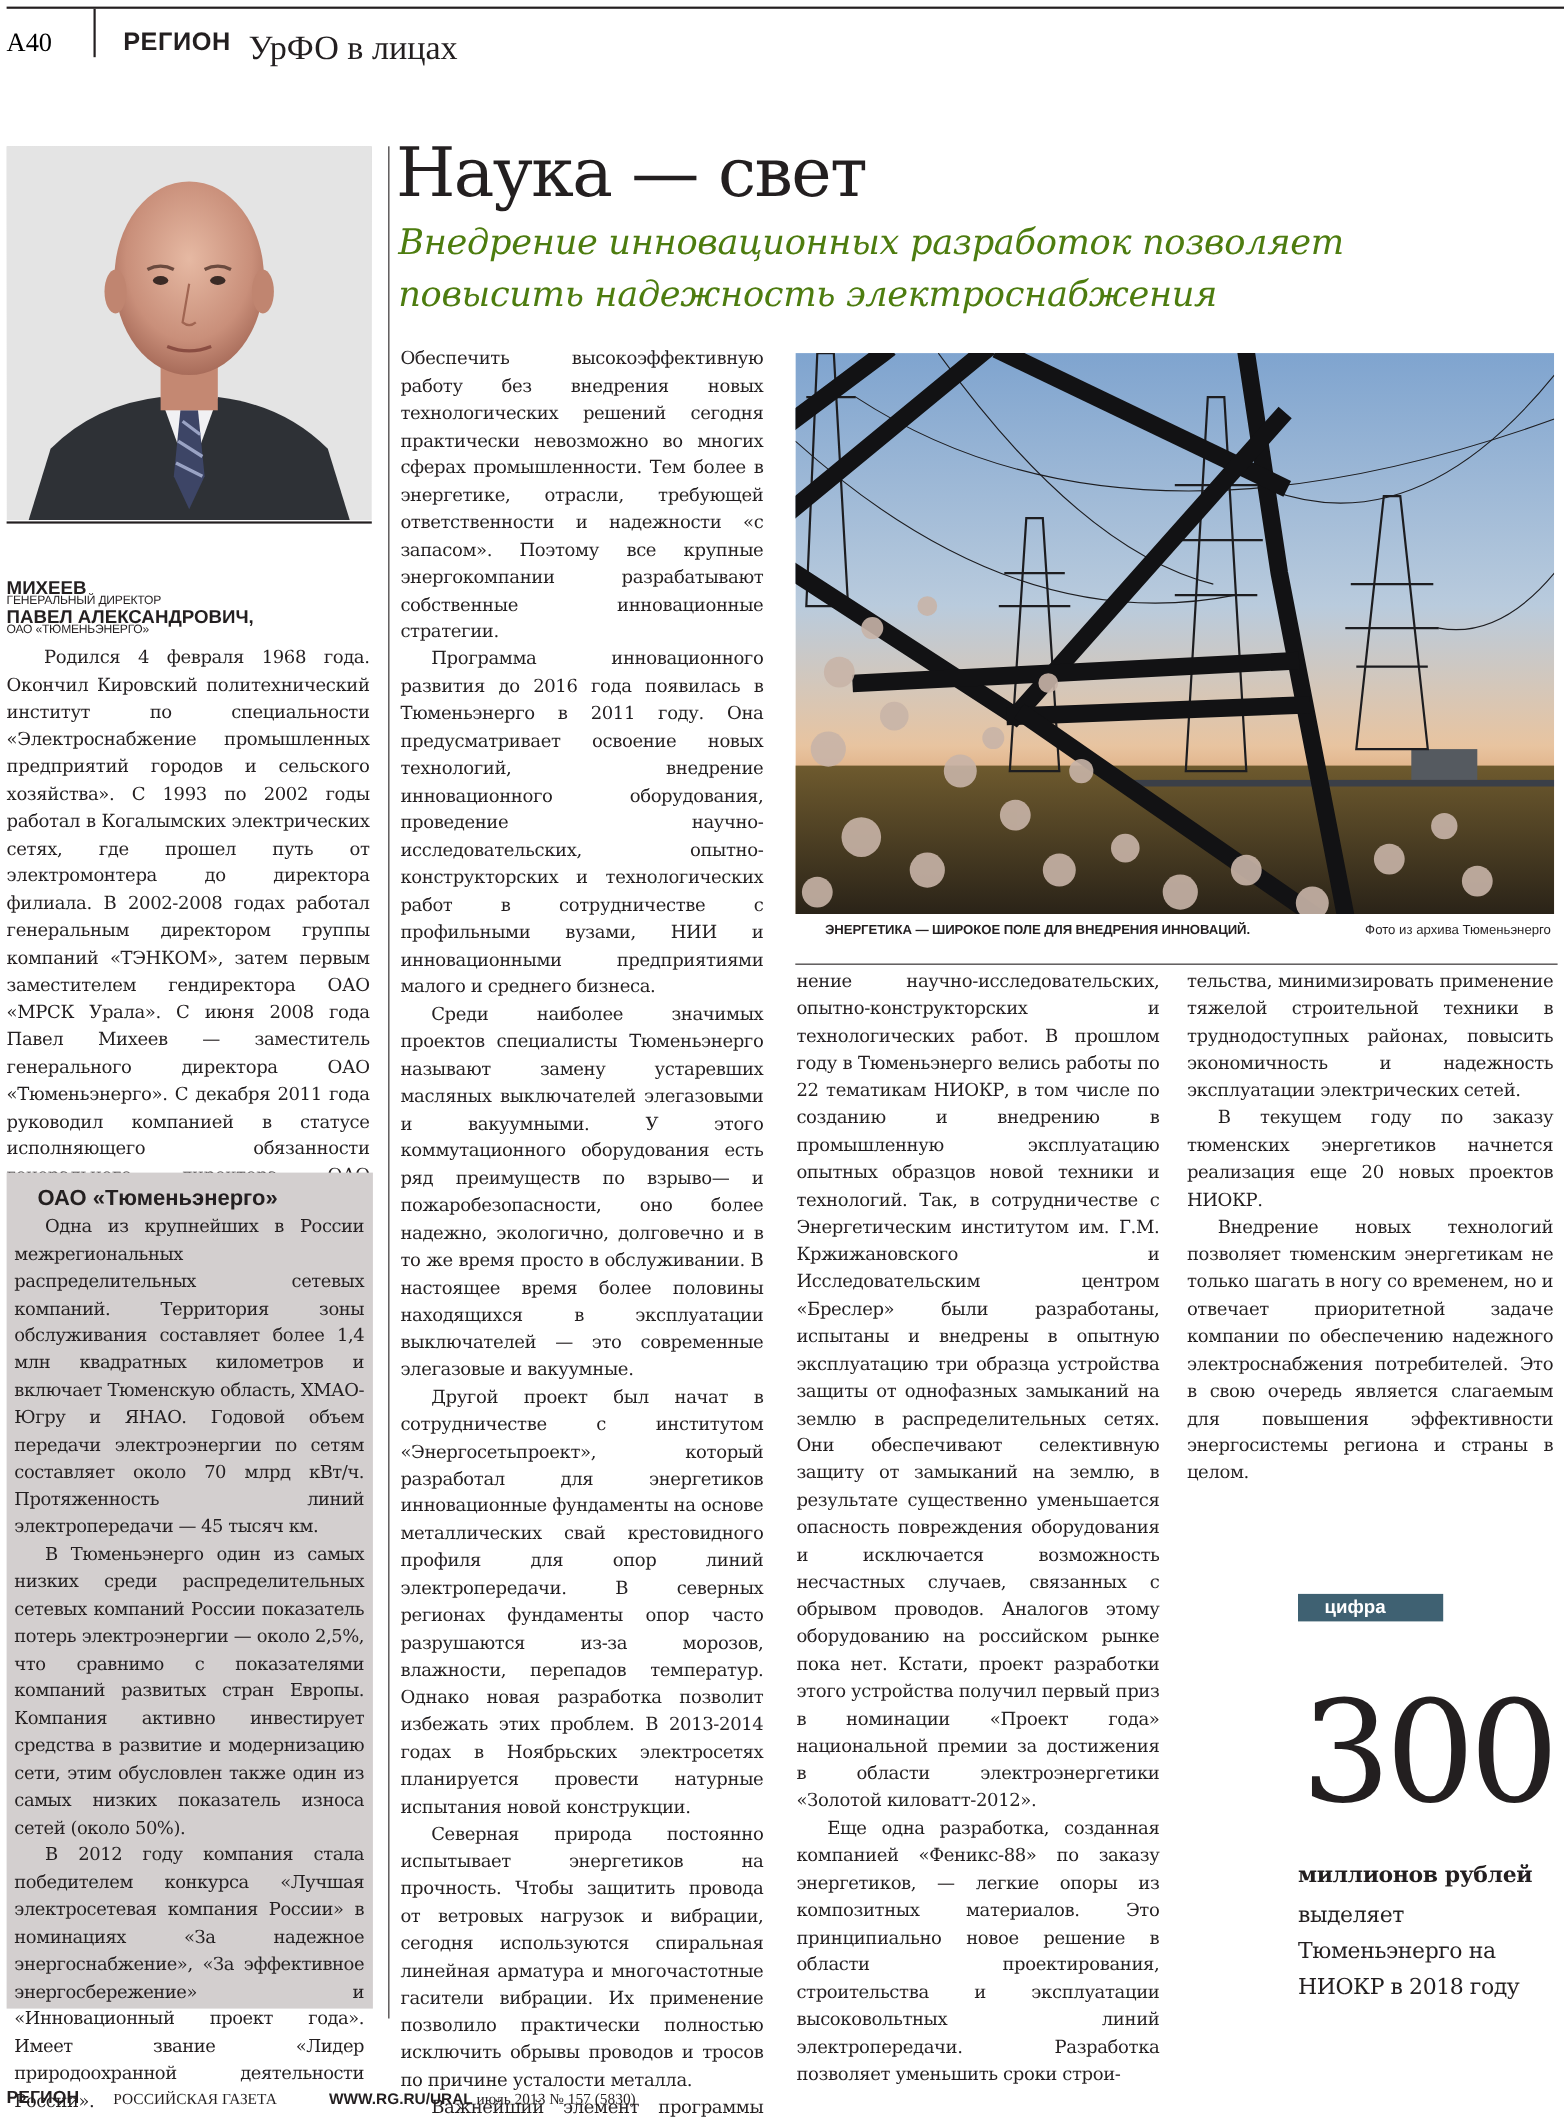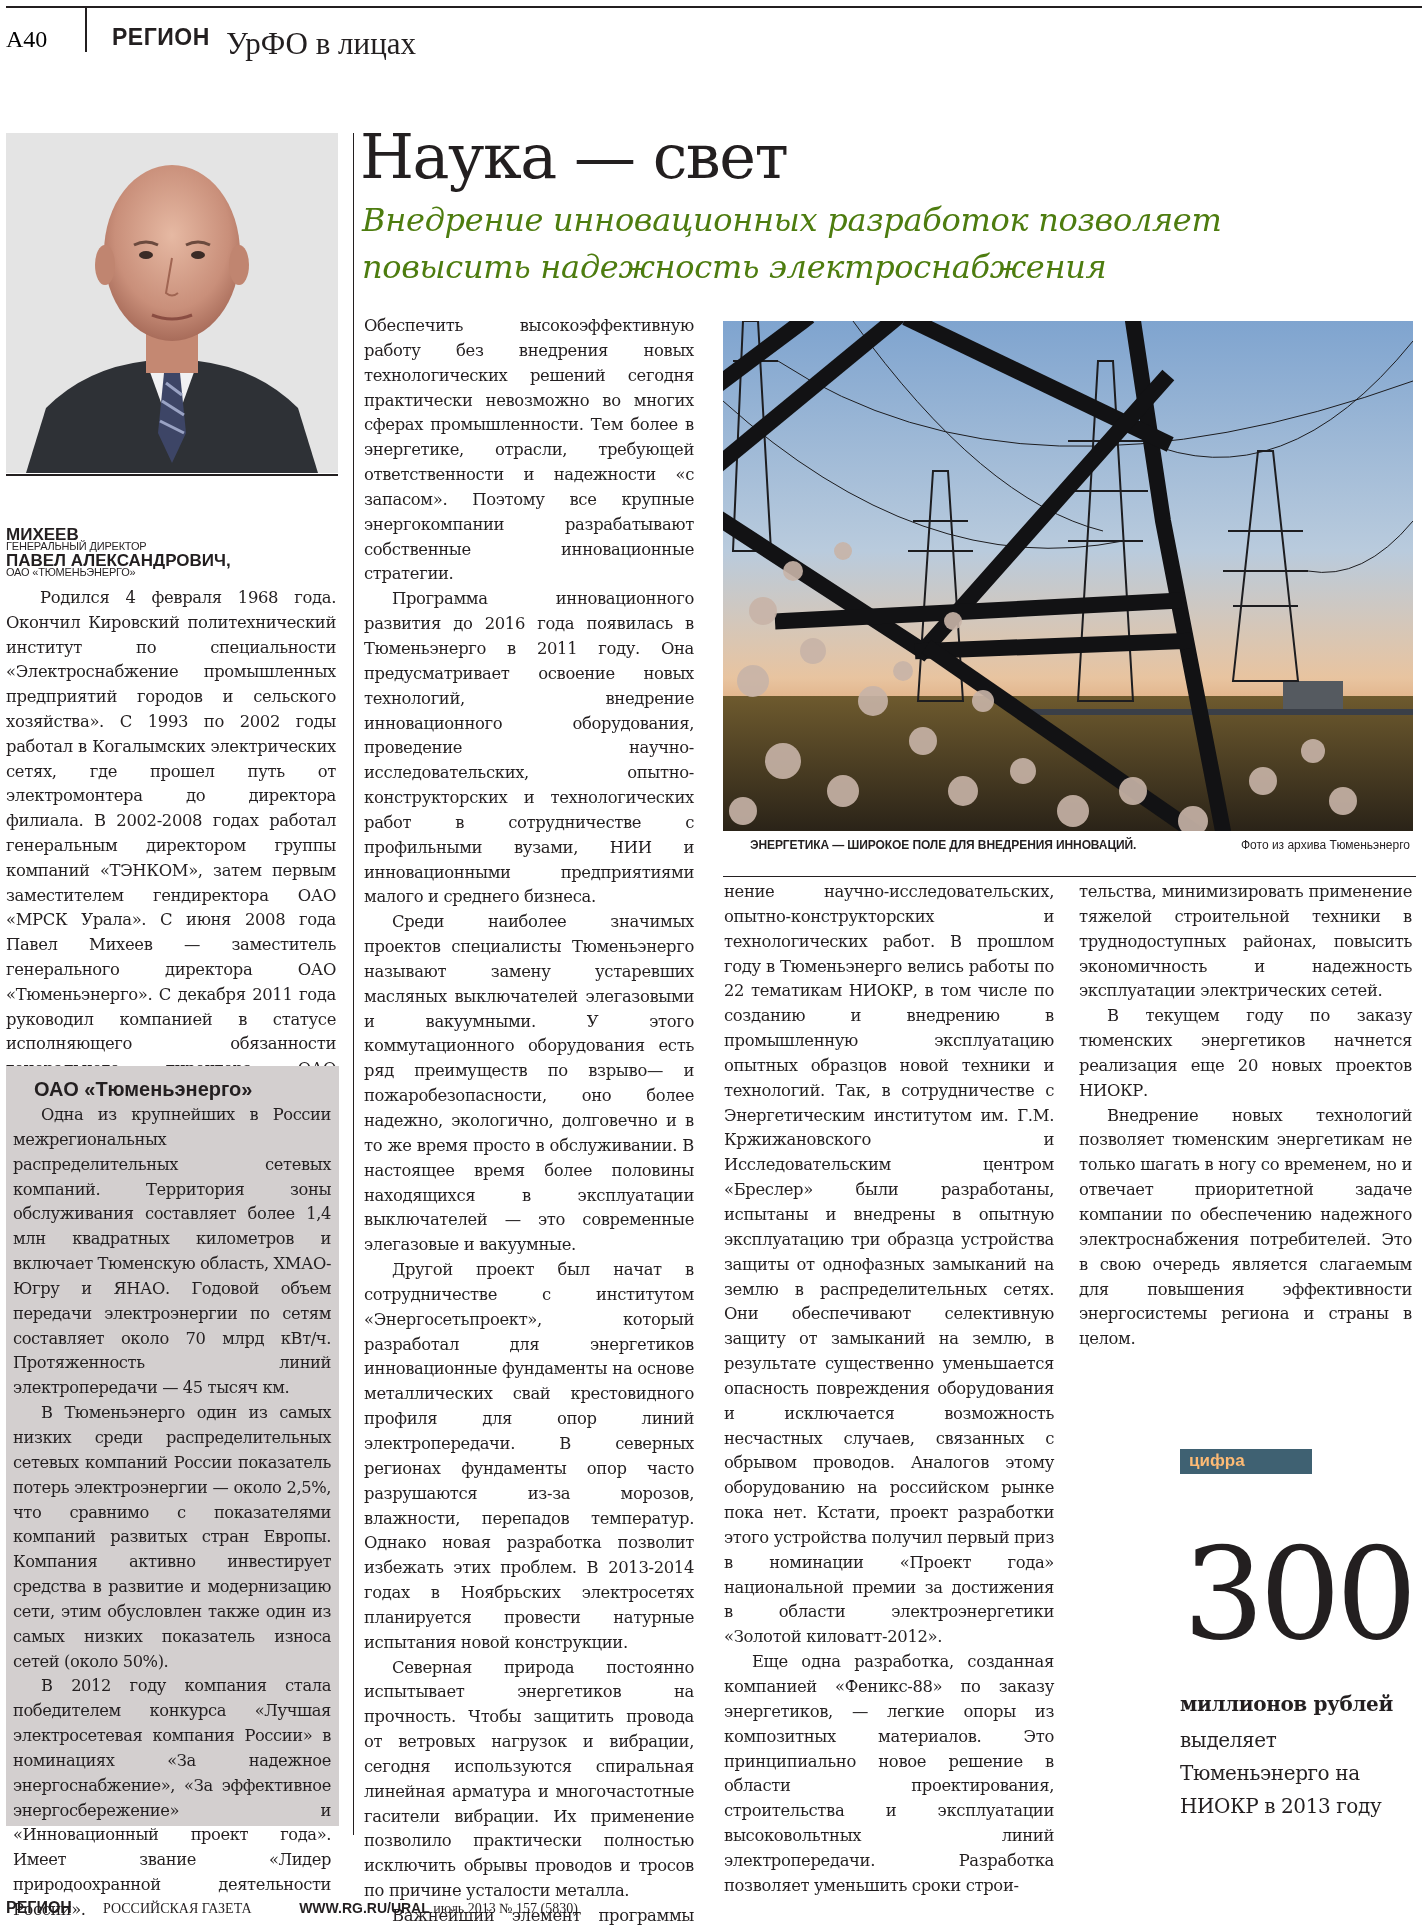--- a/index.html
+++ b/index.html
@@ -35,21 +35,21 @@
   .col p.first { text-indent:0; }
   .col1 { left:364px; top:314px; width:330px; }
   .col2 { left:724px; top:880px; width:330px; }
   .col3 { left:1079px; top:880px; width:333px; }
 
   .photo { left:723px; top:321px; width:690px; height:510px; overflow:hidden; }
   .caption { left:750px; top:838px; font-family:"Liberation Sans", sans-serif; font-weight:bold; font-size:12px; letter-spacing:-0.1px; }
   .credit { left:1241px; top:838px; font-family:"Liberation Sans", sans-serif; font-size:12px; }
   .photo-rule { left:723px; top:876px; width:693px; height:1px; background:#231f20; }
 
-  .tag { left:1180px; top:1449px; width:132px; height:25px; background:#3f6172; color:#fdba74; font-family:"Liberation Sans", sans-serif; font-weight:900; font-size:17px; line-height:24px; padding-left:9px; box-sizing:border-box; }
+  .tag { left:1180px; top:1449px; width:132px; height:25px; background:#3f6172; color:#ffffff; font-family:"Liberation Sans", sans-serif; font-weight:900; font-size:17px; line-height:24px; padding-left:24px; box-sizing:border-box; }
   .big-num { left:1183px; top:1530px; font-family:"DejaVu Serif", serif; font-size:128px; letter-spacing:-5px; line-height:1; }
   .num-label-bold { left:1180px; top:1692px; font-size:20px; font-weight:bold; letter-spacing:-0.4px; }
   .num-label { left:1180px; top:1724px; width:240px; font-size:20px; line-height:33px; letter-spacing:-0.4px; }
 
   .footer-section { left:6px; top:1899px; font-family:"Liberation Sans", sans-serif; font-weight:900; font-size:16px; }
   .footer-pub { left:103px; top:1900px; font-family:"Liberation Serif", serif; font-size:14px; }
   .footer-pub b { font-family:"Liberation Sans", sans-serif; font-weight:bold;margin-left:44px; }
 </style>
 </head>
 <body>
@@ -204,20 +204,20 @@
 
 <div class="abs col col3">
   <p class="first">тельства, минимизировать применение тяжелой строительной техники в труднодоступных районах, повысить экономичность и надежность эксплуатации электрических сетей.</p>
   <p>В текущем году по заказу тюменских энергетиков начнется реализация еще 20 новых проектов НИОКР.</p>
   <p>Внедрение новых технологий позволяет тюменским энергетикам не только шагать в ногу со временем, но и отвечает приоритетной задаче компании по обеспечению надежного электроснабжения потребителей. Это в свою очередь является слагаемым для повышения эффективности энергосистемы региона и страны в целом.</p>
 </div>
 
 <div class="abs tag">цифра</div>
 <div class="abs big-num">300</div>
 <div class="abs num-label-bold">миллионов рублей</div>
-<div class="abs num-label">выделяет Тюменьэнерго на НИОКР в 2013 году</div>
+<div class="abs num-label">выделяет Тюменьэнерго на НИОКР в 2018 году</div>
 
 <div class="abs footer-section">РЕГИОН</div>
 <div class="abs footer-pub">
   <span>РОССИЙСКАЯ ГАЗЕТА</span>
   <b>WWW.RG.RU/URAL</b>
   <span>июль 2013 № 157 (5830)</span>
 </div>
 
 </body></html>

